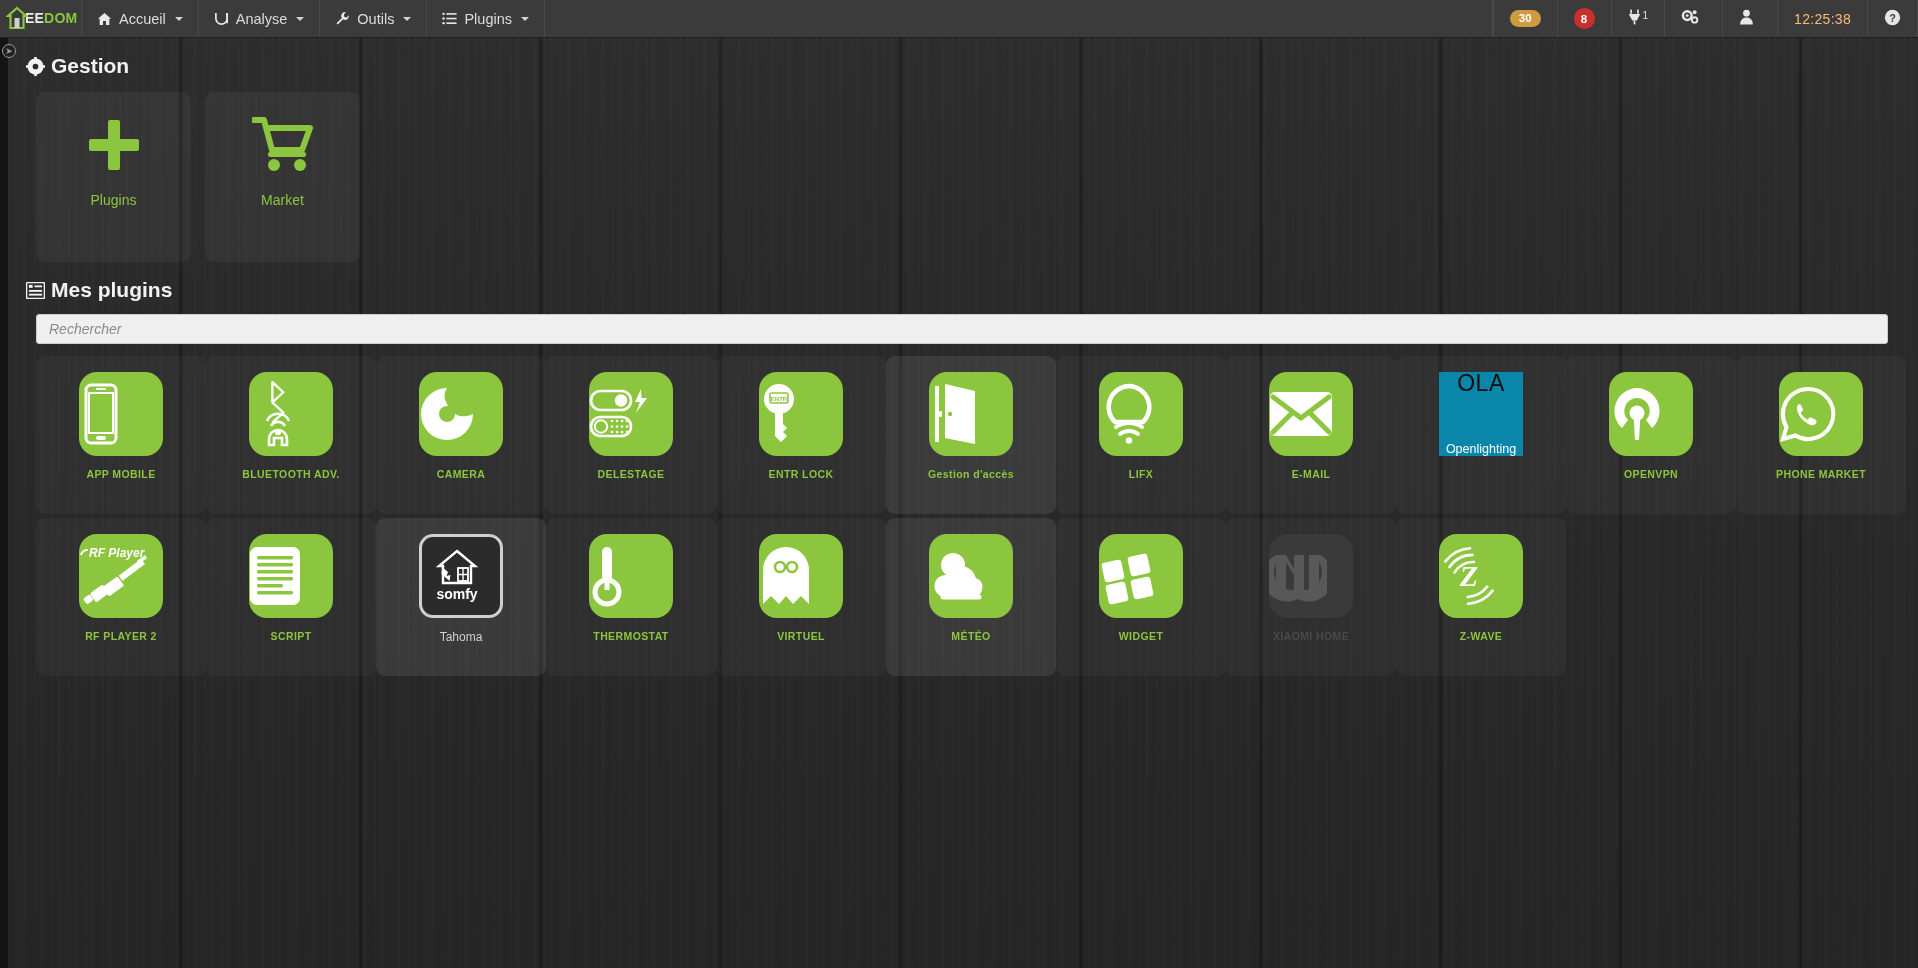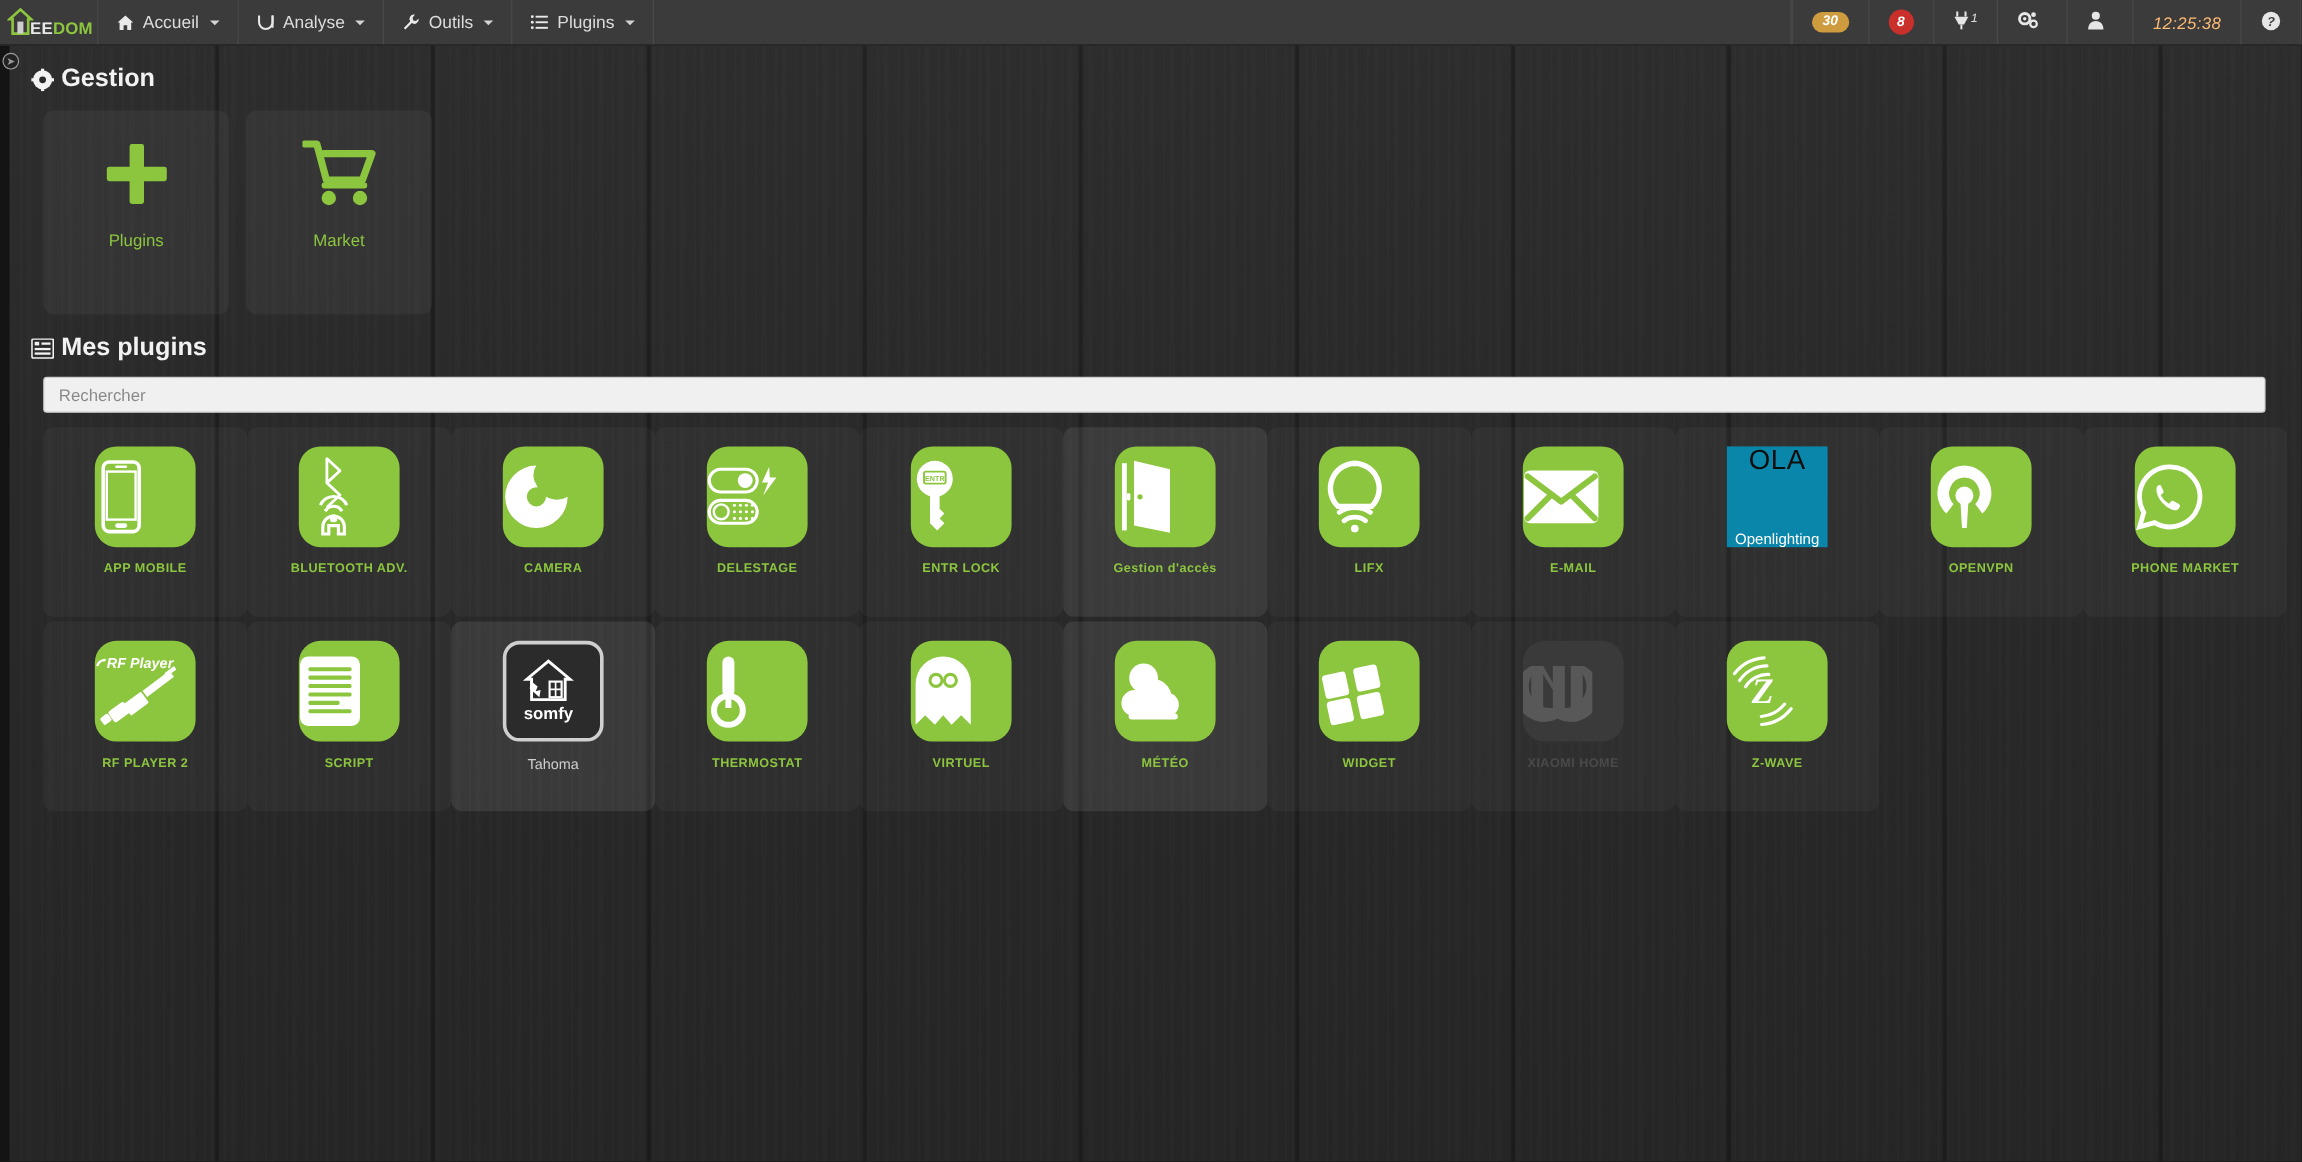--- a/index.html
+++ b/index.html
@@ -40,21 +40,21 @@
     background: #3b3b3b;
     border-bottom: 1px solid #1f1f1f;
     display: flex; align-items: stretch;
     z-index: 40;
   }
   .brand {
     width: 82px; display: flex; align-items: center; justify-content: flex-start;
     padding-left: 6px;
     border-right: 1px solid #4a4a4a;
   }
-  .brand-logo { display: flex; align-items: flex-end; gap: 0px; }
+  .brand-logo { display: flex; align-items: center; gap: 0px; }
   .house {
     position: relative; width: 22px; height: 26px; margin-right: -3px;
   }
   .house svg { display:block; }
   .brand-text {
     font-size: 14px; font-weight: bold; letter-spacing: .2px;
     line-height: 1; padding-bottom: 2px;
   }
   .brand-text .w { color: #e9e9e9; }
   .brand-text .g { color: #8cc63e; }
@@ -77,21 +77,20 @@
 
   .nav-spacer { flex: 1; border-right: 1px solid #4a4a4a; }
 
   .nav-right { display: flex; align-items: stretch; }
   .nav-cell {
     display: flex; align-items: center; justify-content: center;
     padding: 0 16px;
     border-right: 1px solid #4a4a4a;
     color: #e0e0e0; font-size: 14px;
     cursor: pointer;
-    font-style: italic;
   }
   .nav-cell:first-child { border-left: 1px solid #4a4a4a; }
   .badge-pill {
     background: #cf9b3f; color: #fff; font-size: 11.5px; font-weight: bold;
     border-radius: 10px; padding: 3px 9px; line-height: 1; min-width: 30px;
     text-align: center;
   }
   .badge-circle {
     background: #c9302c; color: #fff; font-size: 11.5px; font-weight: bold;
     border-radius: 50%; width: 21px; height: 21px;
@@ -141,20 +140,21 @@
 
   .plugins-head { padding-top: 16px; }
 
   .search-wrap { padding: 6px 28px 0 28px; }
   .search-input {
     width: 1852px; height: 30px;
     background: #f0f0f0; border: 1px solid #ccc; border-radius: 3px;
     padding: 0 12px; font-size: 14px; color: #555;
     font-family: "Liberation Sans", sans-serif;
     outline: none;
+    font-style: italic;
   }
   .search-input::placeholder { color: #8a8a8a; }
 
   .plugin-grid {
     display: flex; flex-wrap: wrap;
     padding: 12px 0 0 28px; gap: 0px;
   }
   .p-tile {
     width: 170px; height: 158px;
     margin: 0 0 4px 0;

